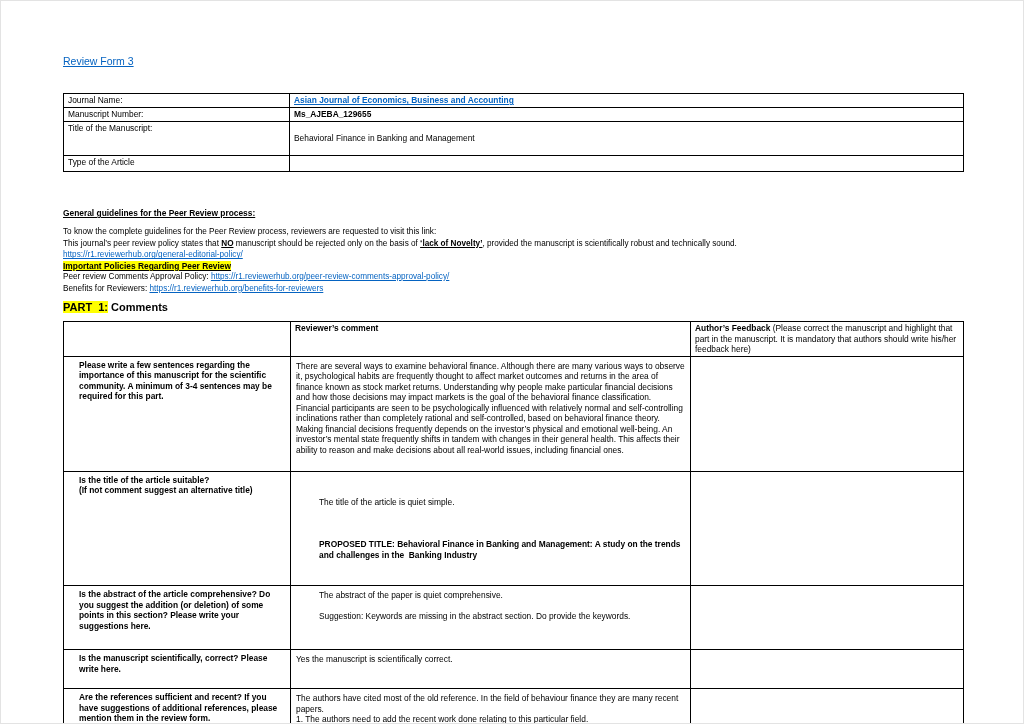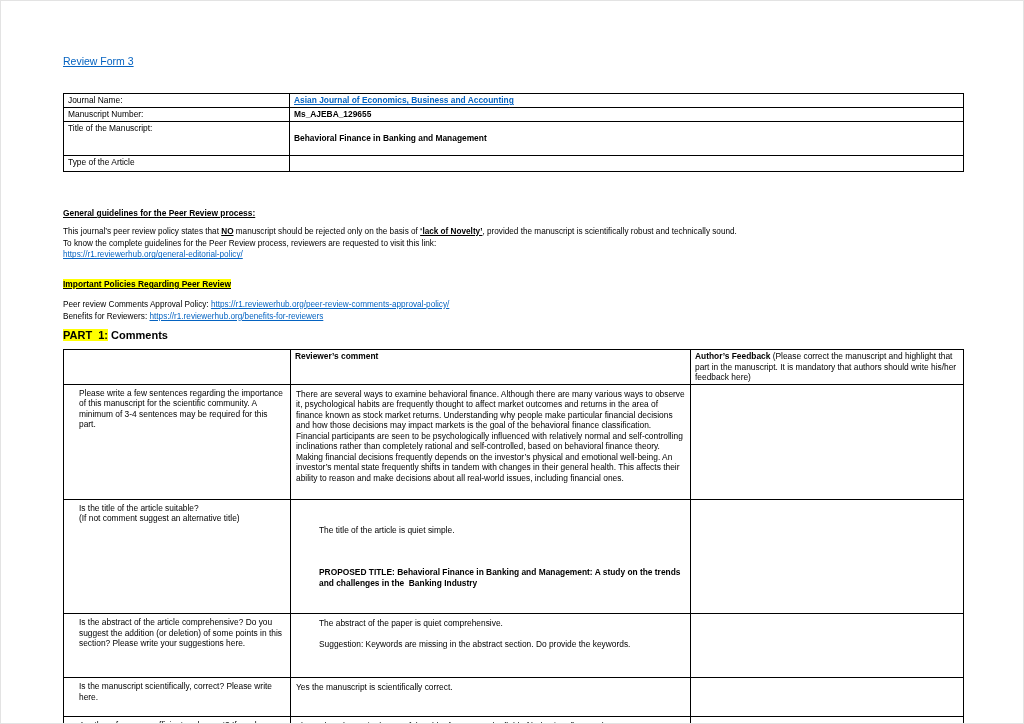--- a/index.html
+++ b/index.html
@@ -29,36 +29,36 @@
     font-size:8.4px;line-height:1.25;padding:1px 4px;overflow:hidden;
   }
 
   
   .info-table{margin-bottom:36px}
   .info-table .lbl{width:226px}
   .info-table .r1 td{height:11px}
   .info-table .r2 td{height:11px}
   .info-table .r3 td{height:31px}
   .info-table .r4 td{height:13px}
-  .ms-title{margin-top:10px;font-weight:bold}
+  .ms-title{margin-top:10px;font-weight:normal}
 
   .section-heading{
     font-size:8.4px;font-weight:bold;text-decoration:underline;margin:0 0 8px 0;
   }
   .body-text{font-size:8.2px;line-height:1.42;margin:0}
   .link-line{}
-  .policies-heading{margin-top:18px;font-size:8.4px}
-  .policy-links{margin-top:10px}
+  .policies-heading{font-size:8.4px}
+  .policy-links{}
   .part1{margin-top:7px;font-size:11px;font-weight:bold}
 
   
   .review-table{margin-top:8px}
   .review-table .head td{height:27px}
   .review-table .q{
-    font-weight:normal;padding:3px 6px 3px 15px;white-space:pre-wrap;
+    font-weight:bold;padding:3px 6px 3px 15px;white-space:pre-wrap;
   }
   .review-table .c{padding:4px 5px;white-space:pre-wrap}
   .review-table .c.indent{padding-left:28px}
   .review-table .rr1 td{height:106px}
   .review-table .rr2 td{height:58px}
   .review-table .rr3 td{height:55px}
   .review-table .rr4 td{height:30px}
   .review-table .rr5 td{height:41px}
   .proposed{margin-top:11px}
 </style>
@@ -92,22 +92,22 @@
     <tr class="r4">
       <td class="lbl">Type of the Article</td>
       <td class="val"></td>
     </tr>
   </tbody>
     </table>
 
   <div class="section-heading">General guidelines for the Peer Review process:</div>
 
   <div class="body-text">
+    <div>To know the complete guidelines for the Peer Review process, reviewers are requested to visit this link:</div>
     <div><span>This journal’s peer review policy states that </span><span class="bold underline">NO</span><span> manuscript should be rejected only on the basis of </span><span class="bold underline">‘lack of Novelty’</span><span>, provided the manuscript is scientifically robust and technically sound.</span></div>
-    <div>To know the complete guidelines for the Peer Review process, reviewers are requested to visit this link:</div>
   </div>
 
   <div class="body-text link-line">
     <a class="link">https://r1.reviewerhub.org/general-editorial-policy/</a>
   </div>
 
   <div class="policies-heading">
     <span class="hl bold underline">Important Policies Regarding Peer Review</span>
   </div>
 

